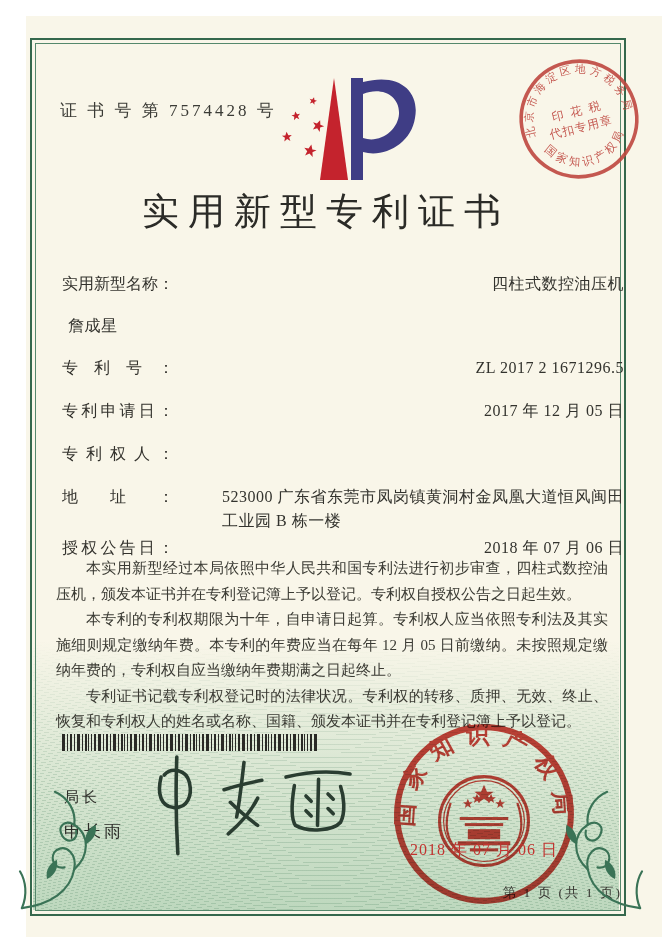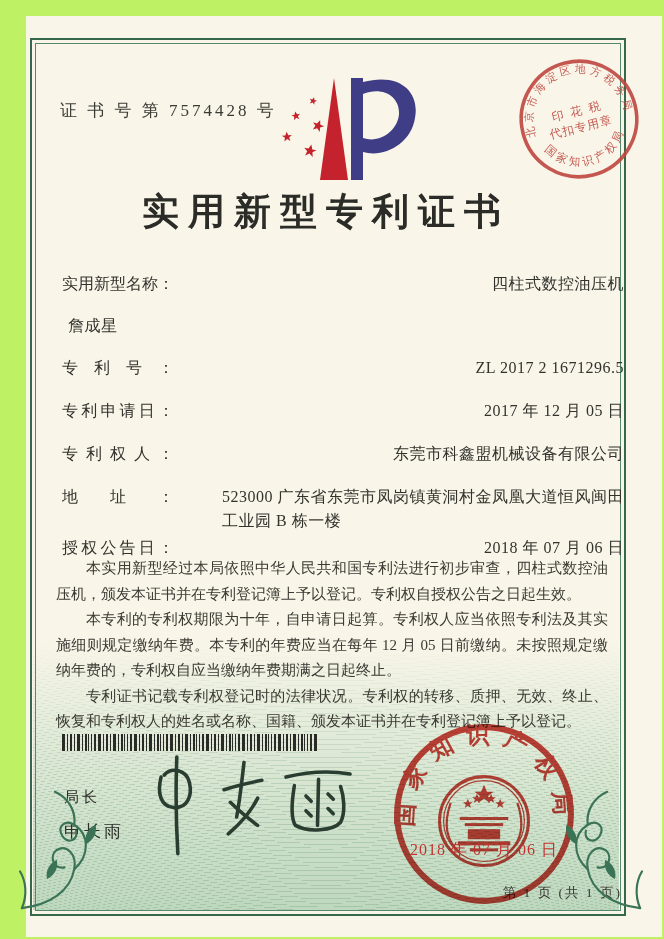--- a/index.html
+++ b/index.html
@@ -1,37 +1,37 @@
 <!DOCTYPE html>
 <html><head>
 <meta charset="utf-8">
 <style>
   html,body{margin:0;padding:0;background:#e8e8e4;}
   .page{
     position:relative;width:664px;height:939px;margin:0 auto;
-    background:#bef264;overflow:hidden;
+    background:#ffffff;overflow:hidden;
     font-family:"Liberation Serif","DejaVu Serif",serif;color:#33332e;
   }
   .paper{position:absolute;left:26px;top:16px;right:2px;bottom:2px;background:#f9f6e9;}
   
   .frame{position:absolute;left:30px;top:38px;width:592px;height:874px;
     border:2px solid #35684d;z-index:2;pointer-events:none;}
   .frame-inner{position:absolute;left:3px;top:3px;right:3px;bottom:3px;border:1px solid #55886c;}
   
   .tint{position:absolute;left:33px;top:640px;width:586px;height:270px;z-index:1;
     background:linear-gradient(to bottom, rgba(150,195,160,0) 0%, rgba(150,198,163,.30) 45%, rgba(135,188,150,.52) 100%);}
   .waves{position:absolute;left:33px;top:640px;width:586px;height:270px;z-index:1;
     background:repeating-radial-gradient(140% 120% at 50% 170%, rgba(47,110,75,.18) 0 1.3px, rgba(47,110,75,0) 1.3px 6.5px);
     -webkit-mask-image:linear-gradient(180deg, transparent 0, #000 55%);
             mask-image:linear-gradient(180deg, transparent 0, #000 55%);}
   .cert-no{position:absolute;left:60px;top:99px;font-size:17px;letter-spacing:3px;color:#3b3b36;z-index:3;}
   .logo{position:absolute;left:266px;top:76px;z-index:3;}
   .tax-stamp{position:absolute;left:512px;top:52px;z-index:4;transform:rotate(-14deg);opacity:.9;}
   .title{position:absolute;left:30px;width:592px;top:187px;text-align:center;
-    font-size:37px;font-weight:bold;letter-spacing:9px;color:#2b2b27;z-index:3;}
+    font-size:37px;font-weight:normal;letter-spacing:9px;color:#2b2b27;z-index:3;}
   .row{position:absolute;left:62px;right:40px;display:flex;font-size:16px;z-index:3;line-height:24px;justify-content:space-between;}
   .lab{flex:0 0 112px;text-align:justify;text-align-last:justify;text-justify:inter-character;color:#33322d;}
   .val{margin-left:6px;letter-spacing:.5px;}
   .grant-no-group{position:absolute;left:306px;top:0;display:flex;}
   .grant-no-group .lab2{letter-spacing:3px;}
   .body-text{position:absolute;left:56px;width:552px;top:556px;z-index:3;
     font-size:15px;line-height:25.5px;text-align:justify;color:#3a3a33;}
   .body-text p{margin:0;text-indent:2em;}
   .barcode{position:absolute;left:62px;top:734px;z-index:3;}
   .sig-title{position:absolute;left:64px;top:788px;font-size:15px;letter-spacing:3px;z-index:3;
@@ -103,21 +103,20 @@
   <div class="row" style="top:356px">
     <span class="lab">专利号：</span>
     <span class="val">ZL 2017 2 1671296.5</span>
   </div>
   <div class="row" style="top:399px">
     <span class="lab">专利申请日：</span>
     <span class="val">2017 年 12 月 05 日</span>
   </div>
   <div class="row" style="top:442px">
     <span class="lab">专利权人：</span>
-    <span class="val">东莞市科鑫盟机械设备有限公司</span>
   </div>
   <div class="row" style="top:485px">
     <span class="lab">地址：</span>
     <span class="val">
       <span style="display:block">523000 广东省东莞市凤岗镇黄洞村金凤凰大道恒风闽田</span>
       <span style="display:block">工业园 B 栋一楼</span>
     </span>
   </div>
   <div class="row" style="top:536px">
     <span class="lab">授权公告日：</span>

